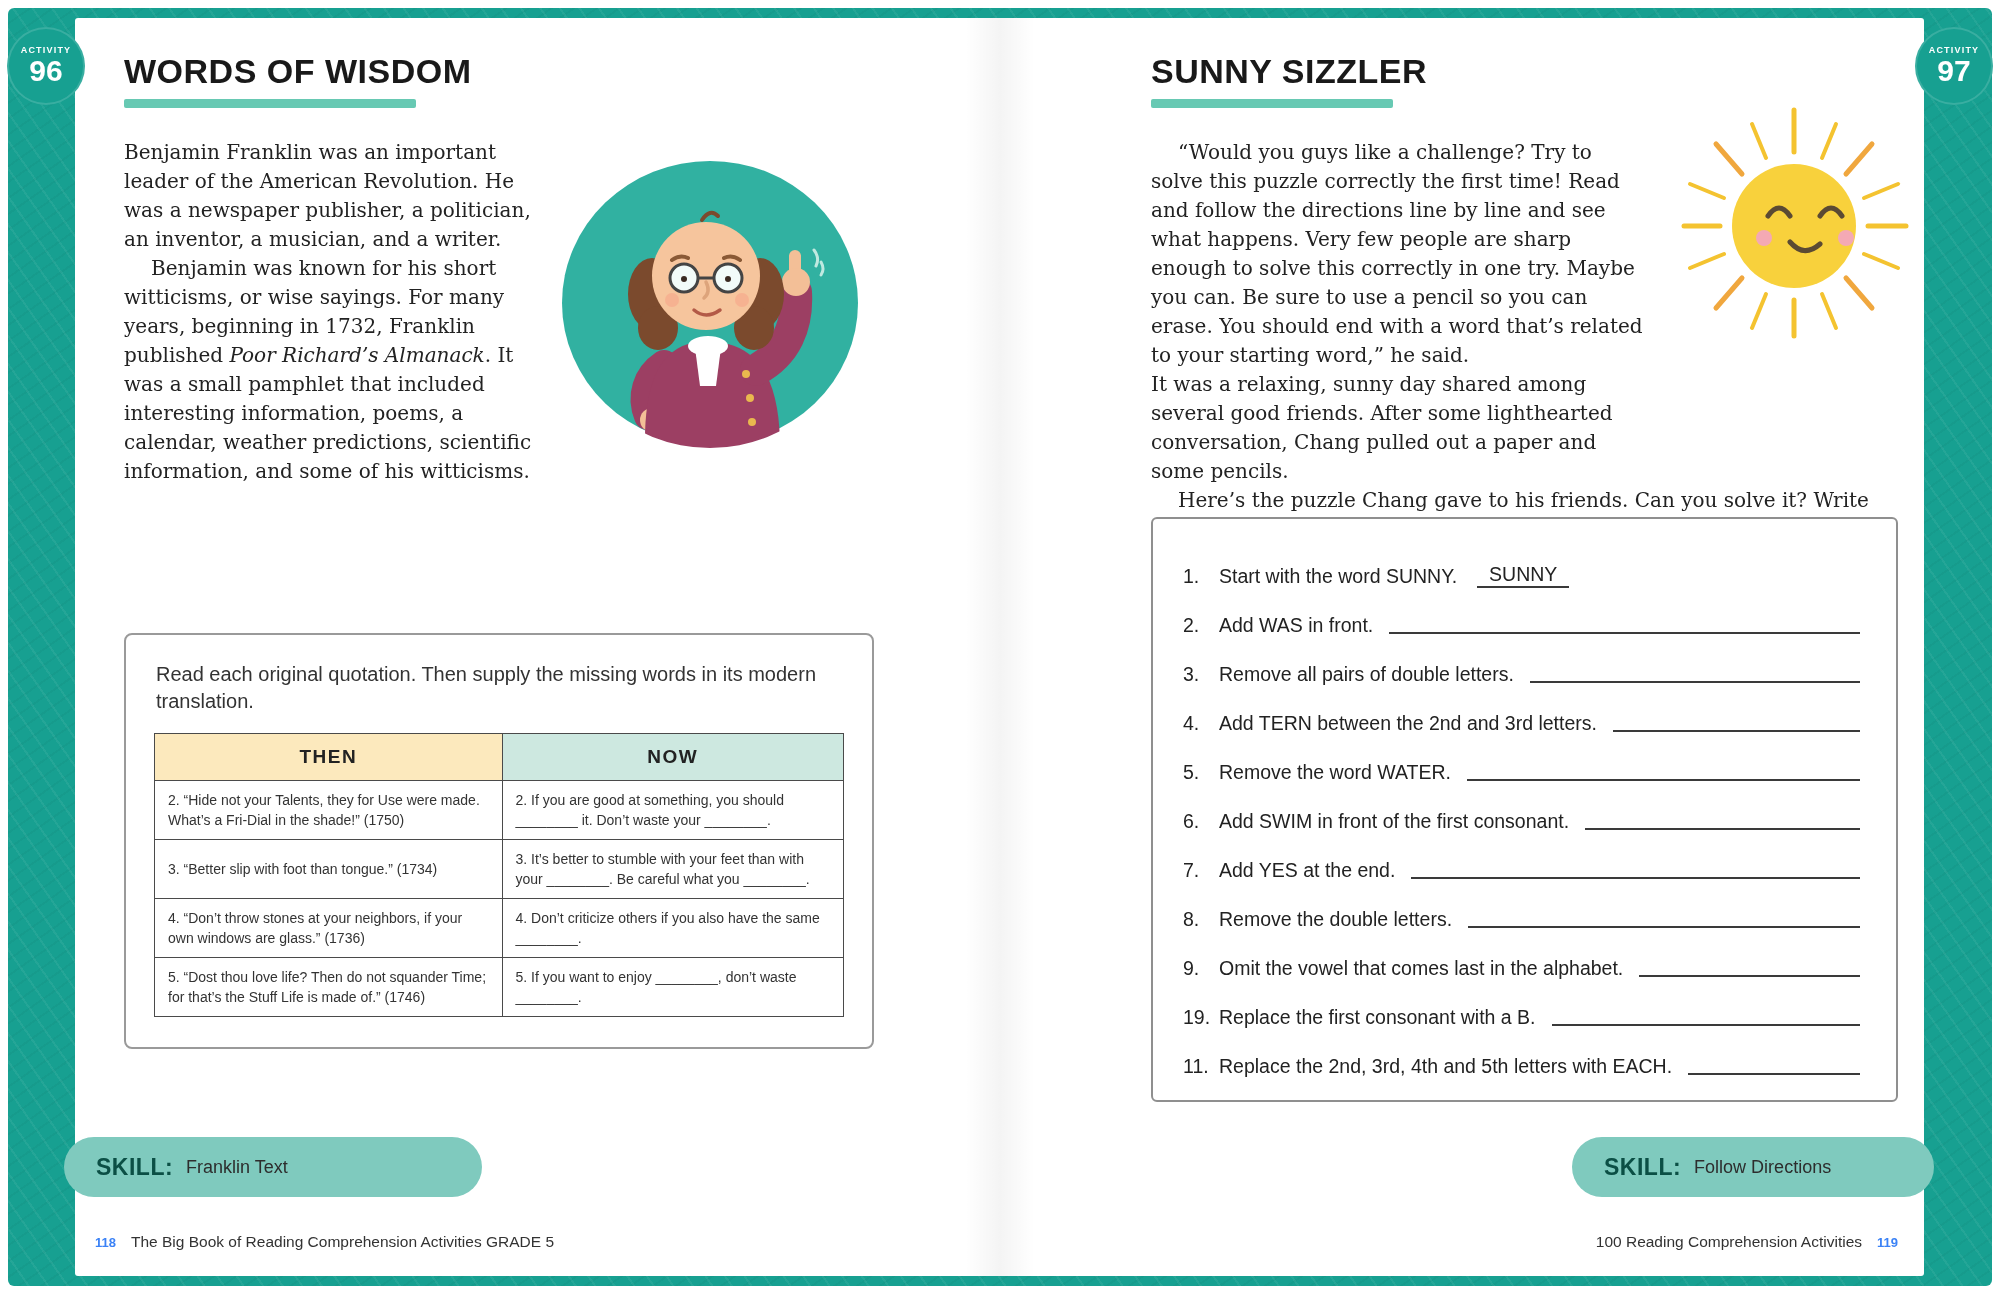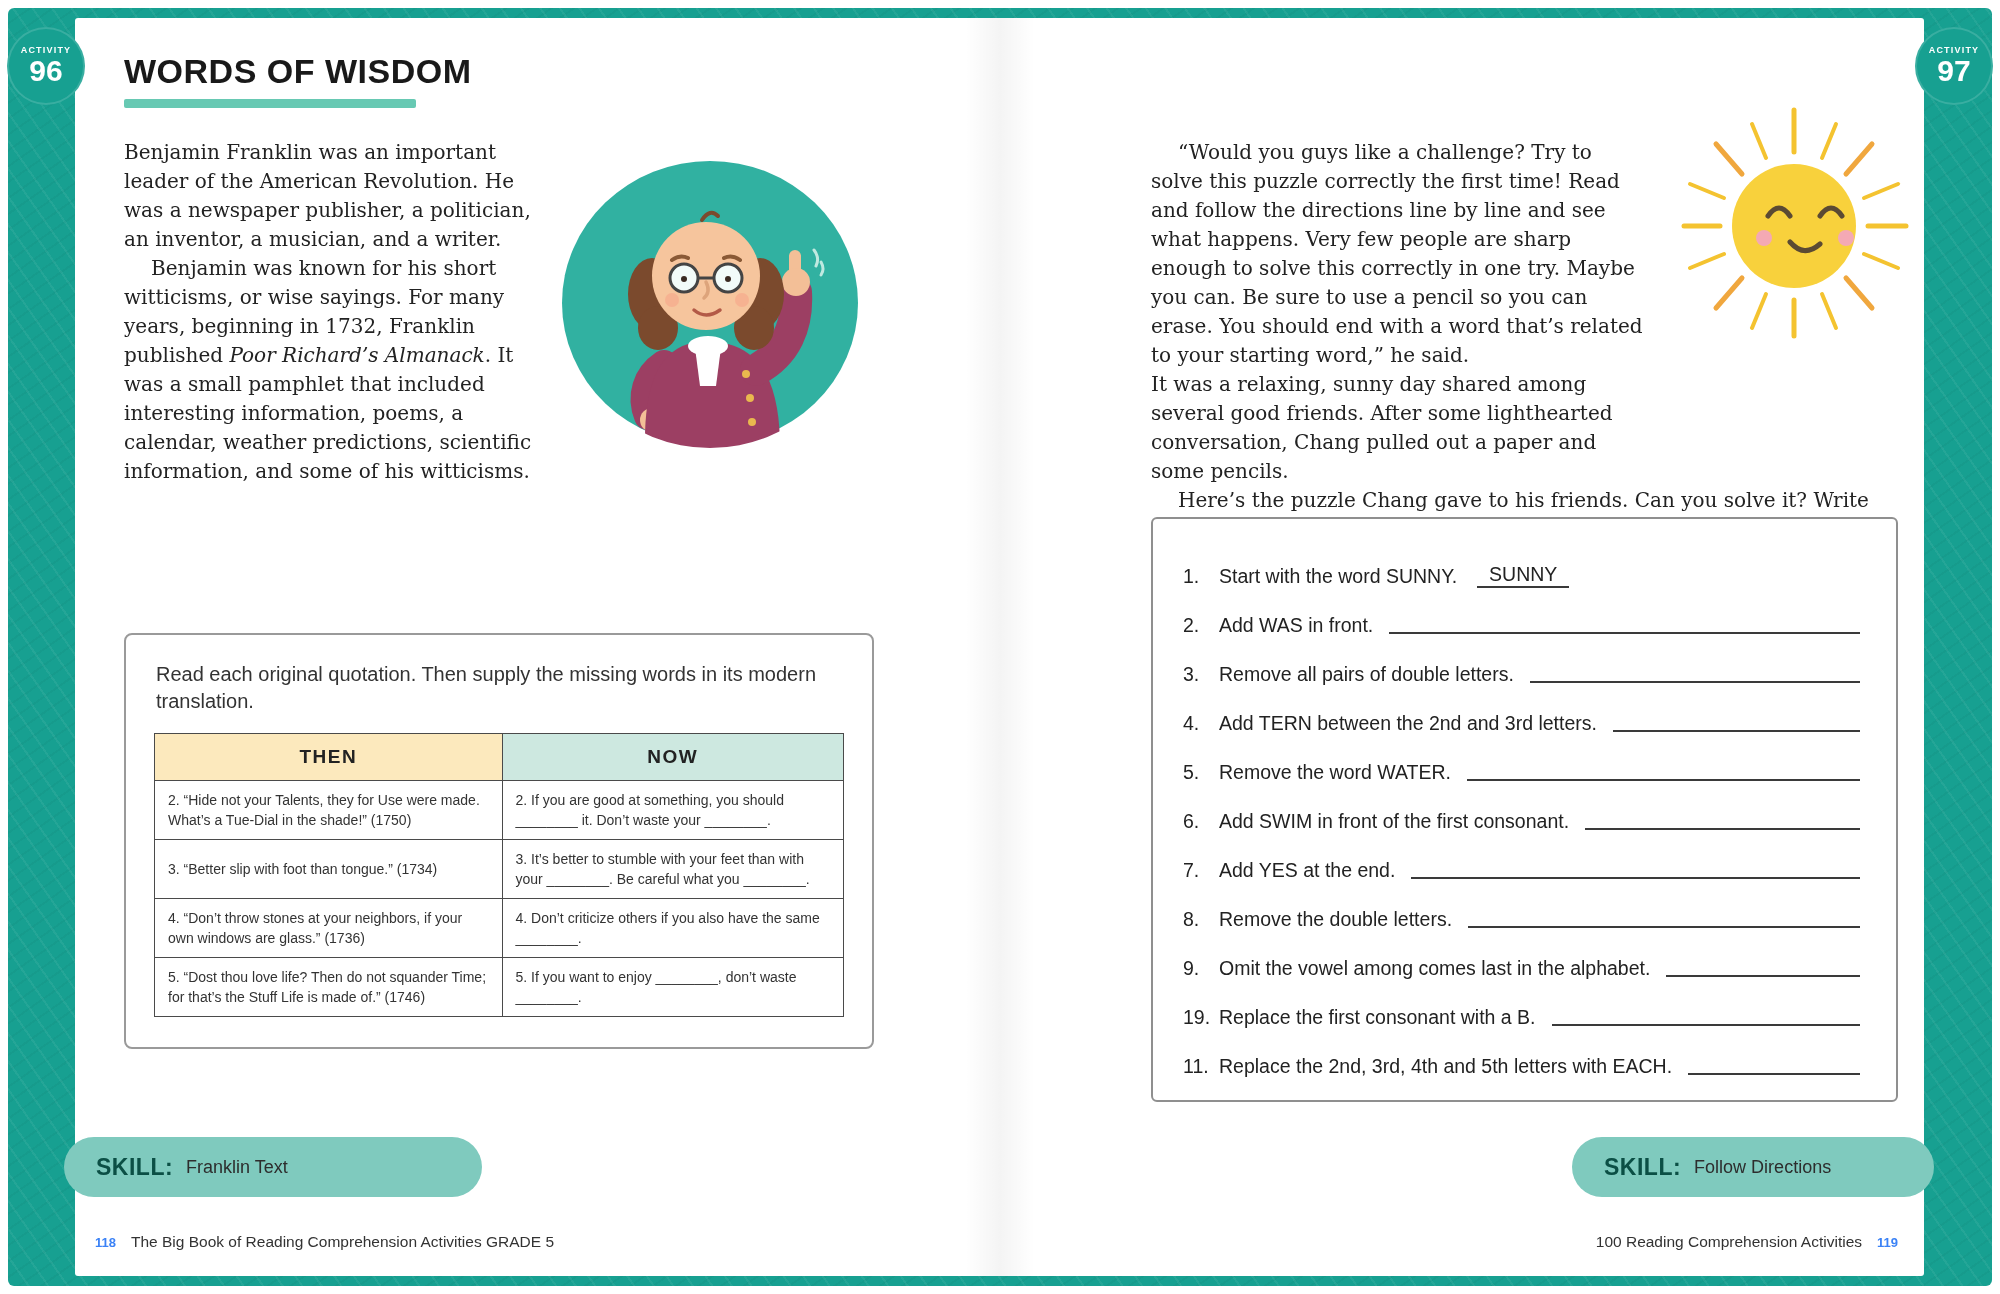--- a/index.html
+++ b/index.html
@@ -175,21 +175,21 @@
     <p class="instruction">Read each original quotation. Then supply the missing words in its modern translation.</p>
     <table class="quotes-table">
       <thead>
         <tr>
           <th class="th-then">THEN</th>
           <th class="th-now">NOW</th>
         </tr>
       </thead>
       <tbody>
         <tr>
-          <td>2. “Hide not your Talents, they for Use were made. What’s a Tue-Dial in the shade!” (1750)</td>
+          <td>2. “Hide not your Talents, they for Use were made. What’s a Fri-Dial in the shade!” (1750)</td>
           <td>2. If you are good at something, you should ________ it. Don’t waste your ________.</td>
         </tr>
         <tr>
           <td>3. “Better slip with foot than tongue.” (1734)</td>
           <td>3. It’s better to stumble with your feet than with your ________. Be careful what you ________.</td>
         </tr>
         <tr>
           <td>4. “Don’t throw stones at your neighbors, if your own windows are glass.” (1736)</td>
           <td>4. Don’t criticize others if you also have the same ________.</td>
         </tr>
@@ -209,20 +209,24 @@
   <div class="footer footer-left">
     <span class="page-num">118</span>
     <span>The Big Book of Reading Comprehension Activities GRADE 5</span>
   </div>
 
   <div class="badge badge-right">
     <span class="badge-label">ACTIVITY</span>
     <span class="badge-num">97</span>
   </div>
 
+  <div class="title-block tb-right">
+    <h1 class="page-title">SUNNY SIZZLER</h1>
+    <div class="underline ul-right"></div>
+  </div>
 
   <div class="sun">
     <svg width="240" height="240" viewBox="0 0 240 240">
       <g stroke="#f4c330" stroke-width="5" stroke-linecap="round">
         <line x1="120" y1="52" x2="120" y2="10"></line>
         <line x1="120" y1="200" x2="120" y2="236"></line>
         <line x1="46" y1="126" x2="10" y2="126"></line>
         <line x1="194" y1="126" x2="232" y2="126"></line>
       </g>
       <g stroke="#f0a73e" stroke-width="5" stroke-linecap="round">
@@ -300,21 +304,21 @@
       <span class="fill-line"></span>
     </div>
     <div class="step">
       <span class="num">8.</span>
       <span class="text">Remove the double letters.</span>
 
       <span class="fill-line"></span>
     </div>
     <div class="step">
       <span class="num">9.</span>
-      <span class="text">Omit the vowel among comes last in the alphabet.</span>
+      <span class="text">Omit the vowel that comes last in the alphabet.</span>
 
       <span class="fill-line"></span>
     </div>
     <div class="step">
       <span class="num">19.</span>
       <span class="text">Replace the first consonant with a B.</span>
 
       <span class="fill-line"></span>
     </div>
     <div class="step">

